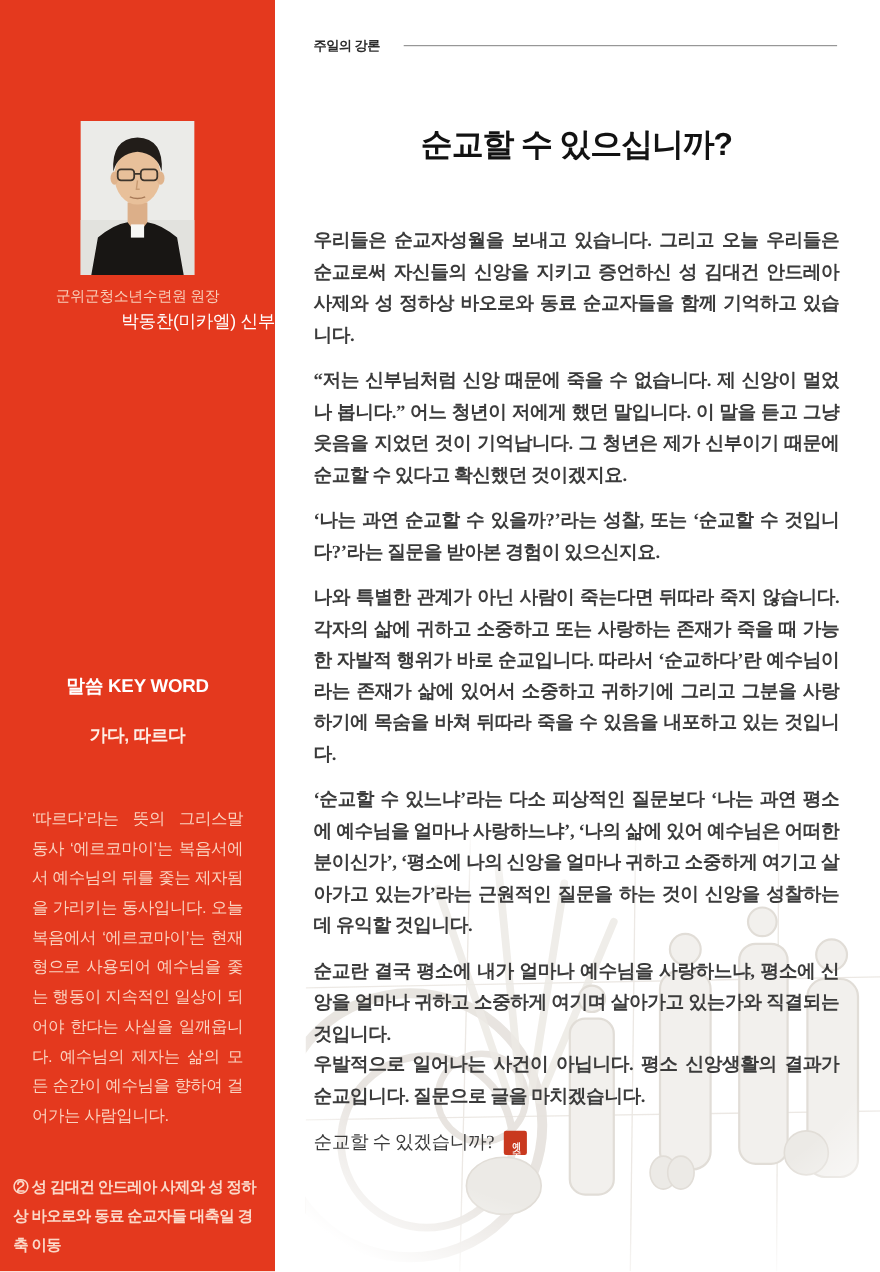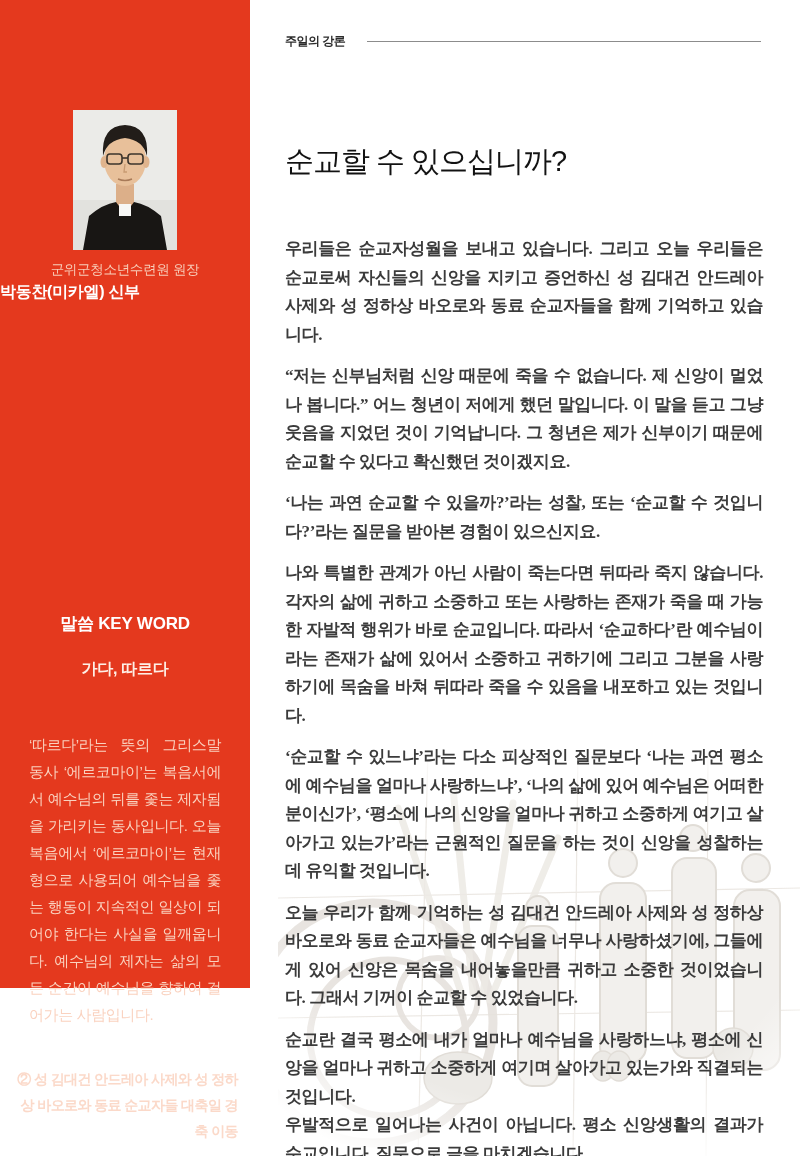--- a/index.html
+++ b/index.html
@@ -3,43 +3,43 @@
 <meta charset="utf-8">
 <style>
   html,body{margin:0;padding:0;}
   body{font-family:"Liberation Sans",sans-serif;background:#ffffff;}
   .page{position:relative;width:800px;height:1156px;background:#ffffff;overflow:hidden;}
 
   
   .relief{position:absolute;left:278px;top:748px;width:522px;height:408px;z-index:0;pointer-events:none;}
 
   
-  .sidebar{position:absolute;left:0;top:0;width:250px;height:988px;background:#E4391E;z-index:2;}
+  .sidebar{position:absolute;left:0;top:0;width:250px;height:1156px;background:#E4391E;z-index:2;}
   .photo{position:absolute;left:73px;top:110px;width:104px;height:140px;overflow:hidden;}
   .author-role{position:absolute;left:0;top:261px;width:250px;text-align:center;
     font-size:13.5px;color:#F8CDB9;letter-spacing:-0.3px;}
-  .author-name{position:absolute;left:0;top:282px;width:250px;text-align:left;
-    font-size:16px;font-weight:bold;color:#ffffff;letter-spacing:-0.3px;}
+  .author-name{position:absolute;left:0;top:282px;width:250px;text-align:right;
+    font-size:16px;font-weight:normal;color:#ffffff;letter-spacing:-0.3px;}
   .kw-heading{position:absolute;left:0;top:612px;width:250px;text-align:center;
     font-size:17px;font-weight:bold;color:#ffffff;letter-spacing:-0.2px;}
   .kw-term{position:absolute;left:0;top:659px;width:250px;text-align:center;
     font-size:16px;font-weight:bold;color:#FEEFE6;letter-spacing:-0.3px;}
   .kw-greek{position:absolute;left:0;top:684px;width:250px;text-align:center;
     font-size:14.5px;color:#FBD4C2;letter-spacing:0.2px;}
   .kw-body{position:absolute;left:29px;top:731px;width:192px;margin:0;
     font-size:15px;line-height:27px;color:#FAD2BF;text-align:justify;letter-spacing:-0.4px;}
-  .sidebar-footnote{position:absolute;left:12px;top:1066px;width:226px;text-align:right;
+  .sidebar-footnote{position:absolute;left:12px;top:1066px;width:226px;text-align:left;
     font-size:14px;font-weight:bold;line-height:26px;color:#FBD9C9;letter-spacing:-0.6px;}
 
   
   .main{position:absolute;left:285px;top:0;width:478px;z-index:1;}
   .kicker-row{display:flex;align-items:center;margin-top:33px;}
   .kicker{font-size:12px;font-weight:600;color:#2b2b2b;letter-spacing:-0.5px;white-space:nowrap;}
   .rule{flex:1;height:1px;background:#8c8c8c;margin-left:22px;margin-right:2px;}
-  h1.article-title{margin:92px 0 0 0;text-align:left;font-size:29px;font-weight:400;
+  h1.article-title{margin:62px 0 0 0;text-align:center;font-size:29px;font-weight:700;
     color:#121212;letter-spacing:-1px;font-family:"Liberation Sans",sans-serif;}
   .article-body{margin-top:53px;font-weight:bold;}
   .para{margin:0 0 13px 0;font-family:"Liberation Serif",serif;font-size:17px;line-height:28.5px;
     color:#3b3b3b;text-align:justify;letter-spacing:-0.4px;white-space:pre-line;}
   .closing{display:flex;align-items:center;gap:9px;margin-top:16px;
     font-family:"Liberation Serif",serif;font-size:17px;color:#3b3b3b;letter-spacing:-0.4px;}
   .stamp{display:inline-flex;align-items:center;justify-content:center;width:21px;height:22px;
     background:#C9391F;border-radius:2px;color:#ffffff;font-size:8px;line-height:8px;
     text-align:center;letter-spacing:-1px;writing-mode:vertical-rl;font-weight:bold;}
 </style>
@@ -153,21 +153,20 @@
     </div>
 
     <h1 class="article-title">순교할 수 있으십니까?</h1>
 
     <div class="article-body">
         <p class="para">우리들은 순교자성월을 보내고 있습니다. 그리고 오늘 우리들은 순교로써 자신들의 신앙을 지키고 증언하신 성 김대건 안드레아 사제와 성 정하상 바오로와 동료 순교자들을 함께 기억하고 있습니다.</p>
         <p class="para">“저는 신부님처럼 신앙 때문에 죽을 수 없습니다. 제 신앙이 멀었나 봅니다.” 어느 청년이 저에게 했던 말입니다. 이 말을 듣고 그냥 웃음을 지었던 것이 기억납니다. 그 청년은 제가 신부이기 때문에 순교할 수 있다고 확신했던 것이겠지요.</p>
         <p class="para">‘나는 과연 순교할 수 있을까?’라는 성찰, 또는 ‘순교할 수 것입니다?’라는 질문을 받아본 경험이 있으신지요.</p>
         <p class="para">나와 특별한 관계가 아닌 사람이 죽는다면 뒤따라 죽지 않습니다. 각자의 삶에 귀하고 소중하고 또는 사랑하는 존재가 죽을 때 가능한 자발적 행위가 바로 순교입니다. 따라서 ‘순교하다’란 예수님이라는 존재가 삶에 있어서 소중하고 귀하기에 그리고 그분을 사랑하기에 목숨을 바쳐 뒤따라 죽을 수 있음을 내포하고 있는 것입니다.</p>
         <p class="para">‘순교할 수 있느냐’라는 다소 피상적인 질문보다 ‘나는 과연 평소에 예수님을 얼마나 사랑하느냐’, ‘나의 삶에 있어 예수님은 어떠한 분이신가’, ‘평소에 나의 신앙을 얼마나 귀하고 소중하게 여기고 살아가고 있는가’라는 근원적인 질문을 하는 것이 신앙을 성찰하는데 유익할 것입니다.</p>
-        <p class="para">오늘 우리가 함께 기억하는 성 김대건 안드레아 사제와 성 정하상 바오로와 동료 순교자들은 예수님을 너무나 사랑하셨기에, 그들에게 있어 신앙은 목숨을 내어놓을만큼 귀하고 소중한 것이었습니다. 그래서 기꺼이 순교할 수 있었습니다.</p>
         <p class="para">순교란 결국 평소에 내가 얼마나 예수님을 사랑하느냐, 평소에 신앙을 얼마나 귀하고 소중하게 여기며 살아가고 있는가와 직결되는 것입니다.
 우발적으로 일어나는 사건이 아닙니다. 평소 신앙생활의 결과가 순교입니다. 질문으로 글을 마치겠습니다.</p>
       </div>
 
     <div class="closing">
       <span>순교할 수 있겠습니까?</span>
       <span class="stamp">예수</span>
     </div>
   </main>
 

